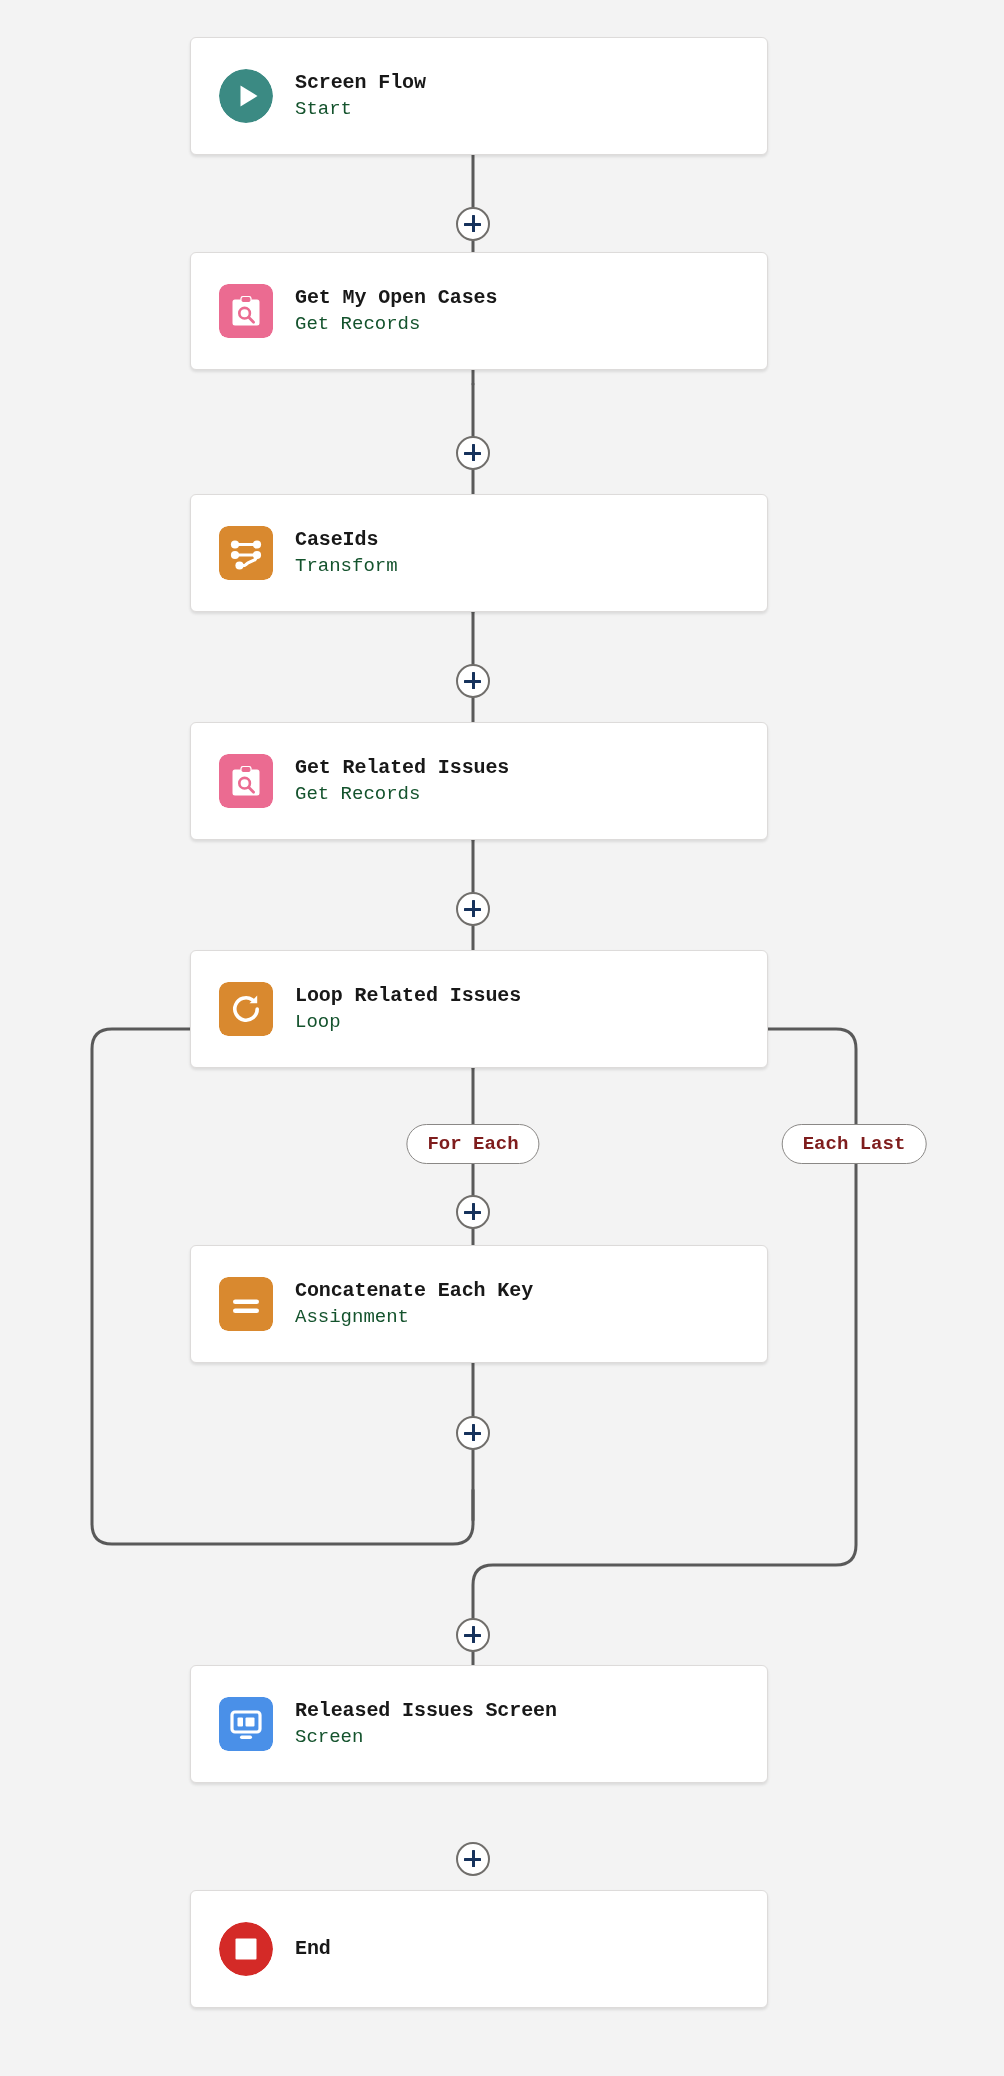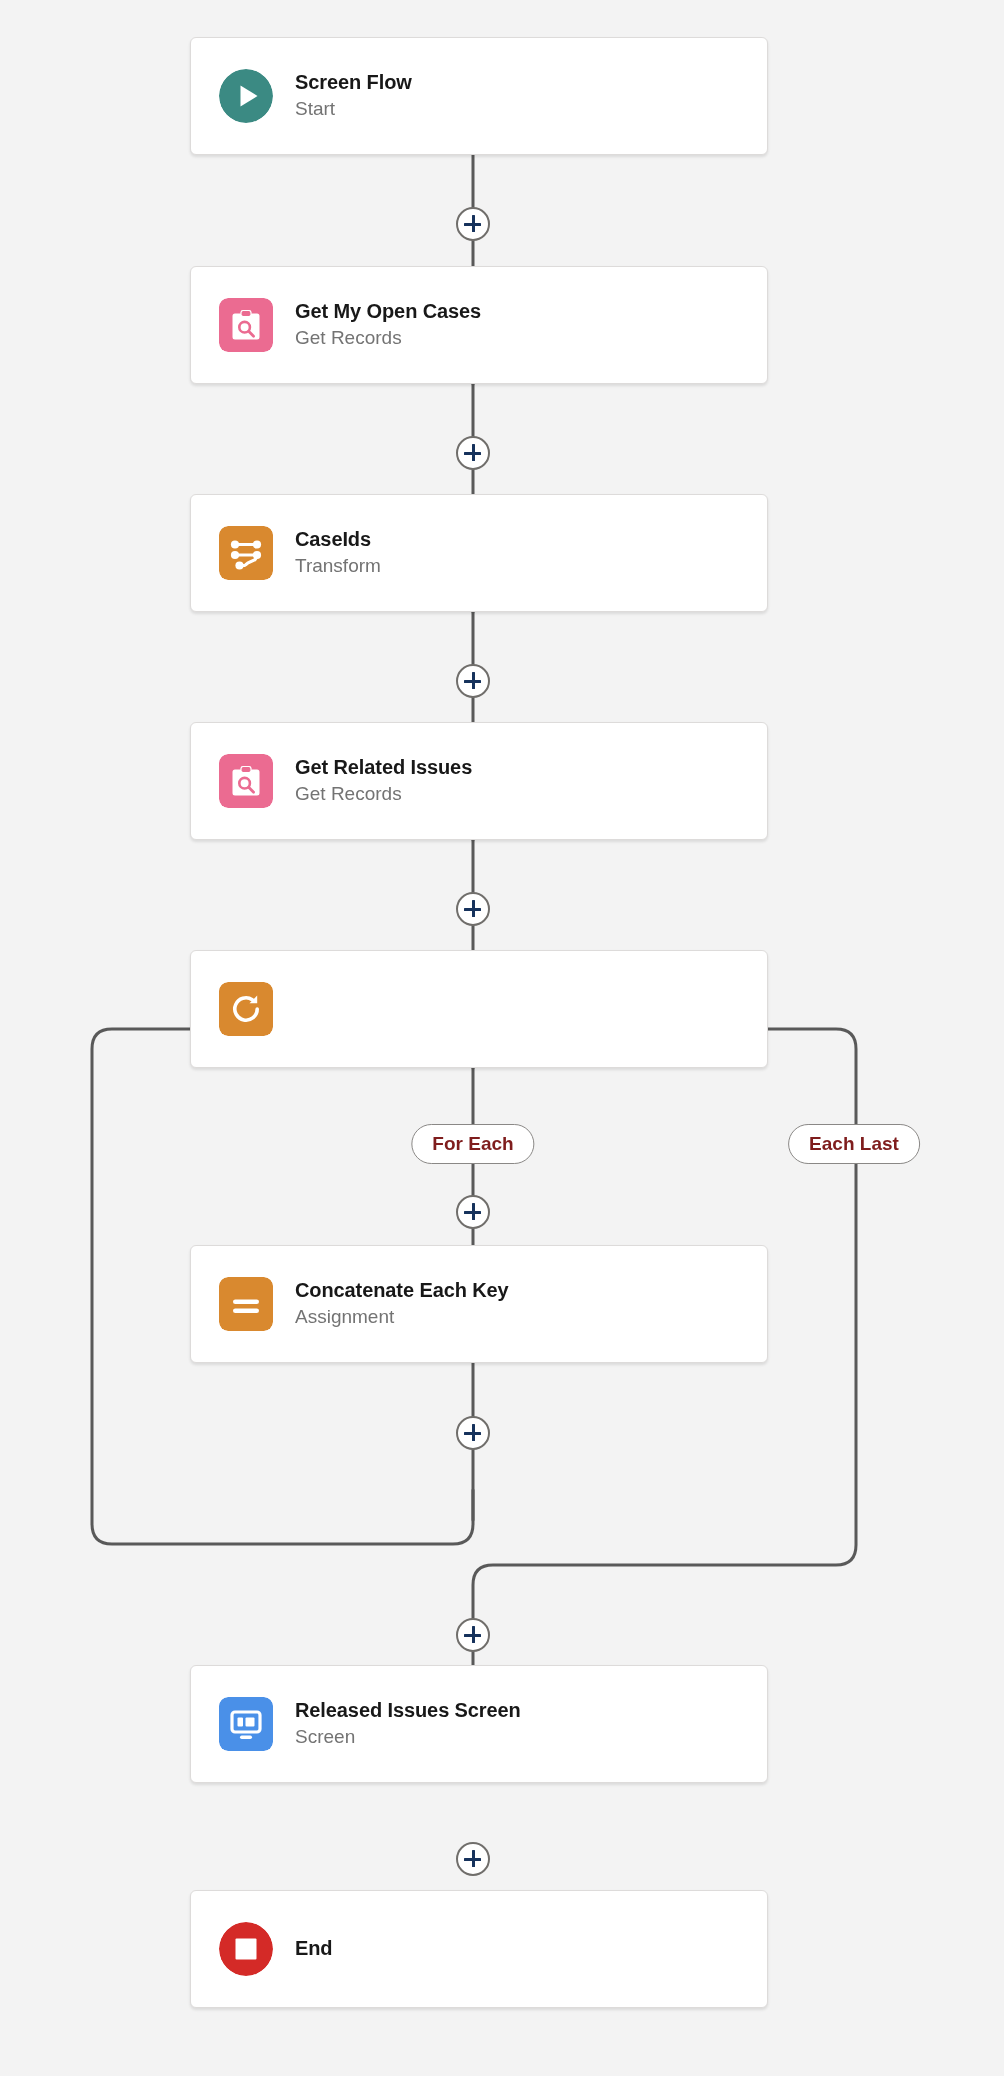--- a/index.html
+++ b/index.html
@@ -7,20 +7,21 @@
     width: 1004px; height: 2076px;
     background: #F3F3F3;
     font-family: "Liberation Sans", sans-serif;
     overflow: hidden;
   }
   #canvas {
     position: relative;
     width: 1004px;
     height: 2076px;
     background: #F3F3F3;
+    font-family: Liberation Mono, monospace;
   }
   
   #wires {
     position: absolute;
     left: 0; top: 0;
     width: 1004px; height: 2076px;
     z-index: 1;
   }
   .wire {
     fill: none;
@@ -58,21 +59,21 @@
   .node-title {
     font-size: 20px;
     font-weight: bold;
     color: #181818;
     letter-spacing: -0.1px;
     line-height: 1.28;
   }
   .node-sub {
     font-size: 19px;
     font-weight: normal;
-    color: #737373;
+    color: #14532d;
     line-height: 1.3;
     margin-top: 2px;
   }
   .node.end-node .node-text { justify-content: center; }
 
   
   .tile { width: 54px; height: 54px; border-radius: 9px; display: block; }
   .round { width: 54px; height: 54px; border-radius: 50%; display: block; }
 
   
@@ -145,21 +146,21 @@
         <circle cx="27" cy="27" r="27" fill="#3B8A83"></circle>
         <path d="M21.5 16.5 L38.5 27 L21.5 37.5 Z" fill="#FFFFFF"></path>
       </svg>
     </div>
     <div class="node-text">
       <div class="node-title">Screen Flow</div>
       <div class="node-sub">Start</div>
     </div>
   </div>
 
-  <div class="node" style="top:266px">
+  <div class="node" style="top:252px">
     <div class="node-icon">
       <svg class="tile" viewBox="0 0 54 54" aria-hidden="true">
         <rect x="0" y="0" width="54" height="54" rx="9" fill="#EB6B91"></rect>
         <path d="M16 15.5 h22 a2.5 2.5 0 0 1 2.5 2.5 v21 a2.5 2.5 0 0 1 -2.5 2.5 h-22 a2.5 2.5 0 0 1 -2.5 -2.5 v-21 a2.5 2.5 0 0 1 2.5 -2.5 z" fill="#FFFFFF"></path>
         <rect x="21.5" y="12" width="11" height="7" rx="2.2" fill="#FFFFFF"></rect>
         <rect x="22.6" y="13.1" width="8.8" height="4.8" rx="1.6" fill="#EB6B91"></rect>
         <circle cx="25.6" cy="29.2" r="5.3" fill="none" stroke="#EB6B91" stroke-width="2.6"></circle>
         <line x1="29.7" y1="33.3" x2="34.6" y2="38.2" stroke="#EB6B91" stroke-width="2.8" stroke-linecap="round"></line>
       </svg>
     </div>
@@ -208,20 +209,24 @@
   </div>
 
   <div class="node" style="top:950px">
     <div class="node-icon">
       <svg class="tile" viewBox="0 0 54 54" aria-hidden="true">
         <rect x="0" y="0" width="54" height="54" rx="9" fill="#D9892F"></rect>
         <path d="M38.2 27 A11.2 11.2 0 1 1 33.3 17.7" fill="none" stroke="#FFFFFF" stroke-width="3.6" stroke-linecap="round"></path>
         <path d="M38.2 13.5 L38.2 21.2 L30.5 21.2 Z" fill="#FFFFFF"></path>
       </svg>
     </div>
+    <div class="node-text">
+      <div class="node-title">Loop Related Issues</div>
+      <div class="node-sub">Loop</div>
+    </div>
   </div>
 
   <div class="node" style="top:1245px">
     <div class="node-icon">
       <svg class="tile" viewBox="0 0 54 54" aria-hidden="true">
         <rect x="0" y="0" width="54" height="54" rx="9" fill="#D9892F"></rect>
         <rect x="14" y="22.5" width="26" height="4.6" rx="2.3" fill="#FFFFFF"></rect>
         <rect x="14" y="31.5" width="26" height="4.6" rx="2.3" fill="#FFFFFF"></rect>
       </svg>
     </div>

